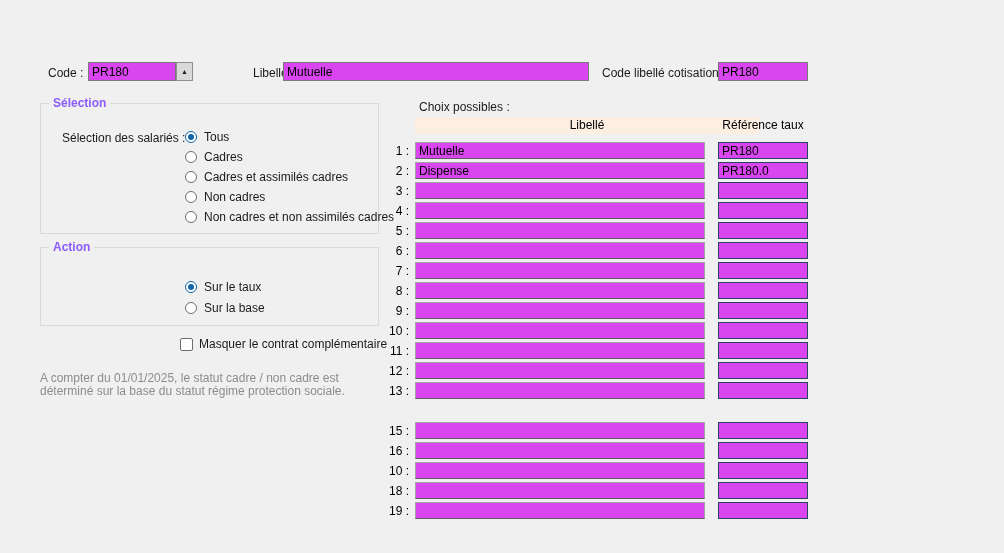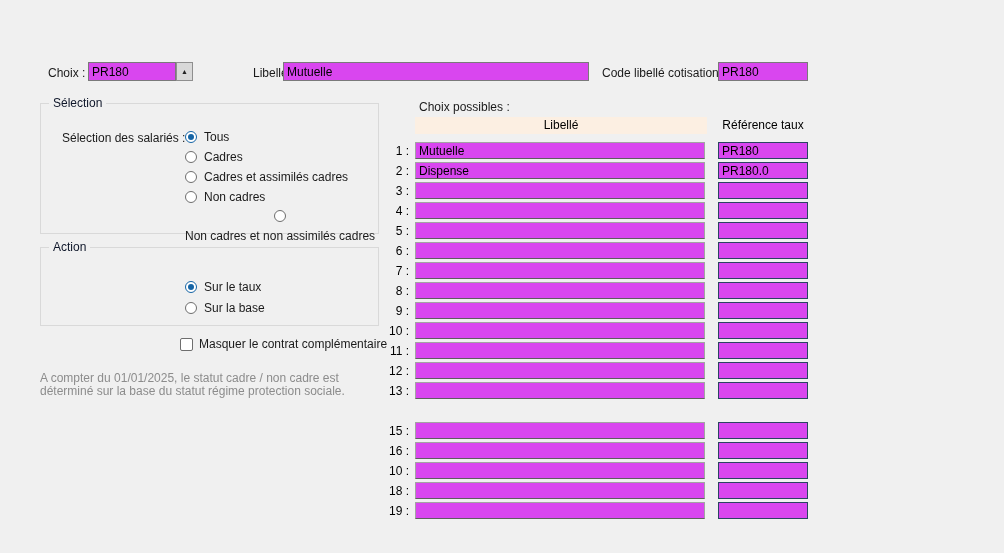--- a/index.html
+++ b/index.html
@@ -8,46 +8,46 @@
   .dialog { position:relative; width:1004px; height:553px; background:#f0f0f0; overflow:hidden; }
   .abs { position:absolute; }
   .lbl { font-size:12px; color:#1a1a1a; white-space:nowrap; }
 
   input[type=text] { font-family:"Liberation Sans","DejaVu Sans",sans-serif; font-size:12px; background:#d946ef; padding:0 3px; }
   .topinput { height:19px; border:1px solid #7a7a7a; }
 
   .spinner { position:absolute; width:17px; height:19px; border:1px solid #8f8f8f; background:#d9d9d9; font-size:7px; line-height:1; color:#222; text-align:center; padding:0; cursor:default; }
 
   .groupbox { position:absolute; border:1px solid #d9d9d9; background:transparent; }
-  .groupbox-title { position:absolute; top:-8px; left:8px; background:#f0f0f0; padding:0 4px; font-size:12px; color:#0f172a; }
+  .groupbox-title { position:absolute; top:-8px; left:8px; background:#f0f0f0; padding:0 4px; font-size:12px; color:#8b5cf6;font-weight:bold; }
 
   .radio-row { position:absolute; display:flex; align-items:center; gap:7px; cursor:default; }
   input[type=radio] { -webkit-appearance:none; appearance:none; width:12px; height:12px; border:1px solid #6e6e6e; border-radius:50%; background:#fff; margin:0; }
   input[type=radio]:checked { border-color:#1464a5; }
   input[type=radio]:checked::after { content:""; display:block; width:6px; height:6px; margin:2px; border-radius:50%; background:#1464a5; }
 
   .check-row { position:absolute; display:flex; align-items:center; gap:6px; }
   input[type=checkbox] { -webkit-appearance:none; appearance:none; width:13px; height:13px; border:1px solid #6e6e6e; border-radius:2px; background:#fff; margin:0; }
 
   .note { position:absolute; width:340px; color:#8c8c8c; font-size:12px; line-height:13px; white-space:pre-line; }
 
-  .col-header-lib { position:absolute; left:415px; top:117px; width:292px; height:17px; background:#fcefe2; text-align:center; line-height:17px; font-size:12px; }
+  .col-header-lib { position:absolute; left:415px; top:117px; width:344px; height:17px; background:#fcefe2; text-align:center; line-height:17px; font-size:12px; }
   .col-header-ref { position:absolute; left:715px; top:117px; width:96px; height:17px; text-align:center; line-height:17px; font-size:12px; }
 
   .choice-row { position:absolute; left:383px; width:426px; height:17px; display:flex; align-items:center; }
   .choice-row .num { display:inline-block; width:26px; text-align:right; font-size:12px; }
   .choice-row .lib { margin-left:6px; width:290px; height:17px; border:1px solid #a3a3a3; border-bottom-color:#5f5f5f; }
   .choice-row .ref { margin-left:13px; width:90px; height:17px; border:1px solid #2a4562; }
 </style>
 </head>
 <body>
 
 <div class="dialog">
 
-  <span class="abs lbl" style="left:48px; top:66px;">Choix :</span>
+  <span class="abs lbl" style="left:48px; top:66px;">Code :</span>
   <input type="text" class="abs topinput" style="left: 88px; top: 62px; width: 88px;" value="PR180">
   <button class="spinner" style="left:176px; top:62px;">▲</button>
 
   <span class="abs lbl" style="left:240px; top:66px;margin-left:13px;">Libellé :</span>
   <input type="text" class="abs topinput" style="left: 283px; top: 62px; width: 306px;" value="Mutuelle">
 
   <span class="abs lbl" style="left:602px; top:66px;">Code libellé cotisation :</span>
   <input type="text" class="abs topinput" style="left: 718px; top: 62px; width: 90px;" value="PR180">
 
   <div class="groupbox" style="left:40px; top:103px; width:339px; height:131px;">
@@ -63,21 +63,21 @@
       <span class="lbl">Cadres</span>
     </label>
     <label class="radio-row" style="left:144px; top:66px;">
       <input type="radio" name="salaries" style="">
       <span class="lbl">Cadres et assimilés cadres</span>
     </label>
     <label class="radio-row" style="left:144px; top:86px;">
       <input type="radio" name="salaries" style="">
       <span class="lbl">Non cadres</span>
     </label>
-    <label class="radio-row" style="left:144px; top:106px;flex-direction:column;">
+    <label class="radio-row" style="left:144px; top:106px;">
       <input type="radio" name="salaries" style="">
       <span class="lbl">Non cadres et non assimilés cadres</span>
     </label>
   </div>
 
   <div class="groupbox" style="left:40px; top:247px; width:339px; height:79px;">
     <span class="groupbox-title">Action</span>
     <label class="radio-row" style="left:144px; top:32px;">
       <input type="radio" name="action" checked="" style="">
       <span class="lbl">Sur le taux</span>

